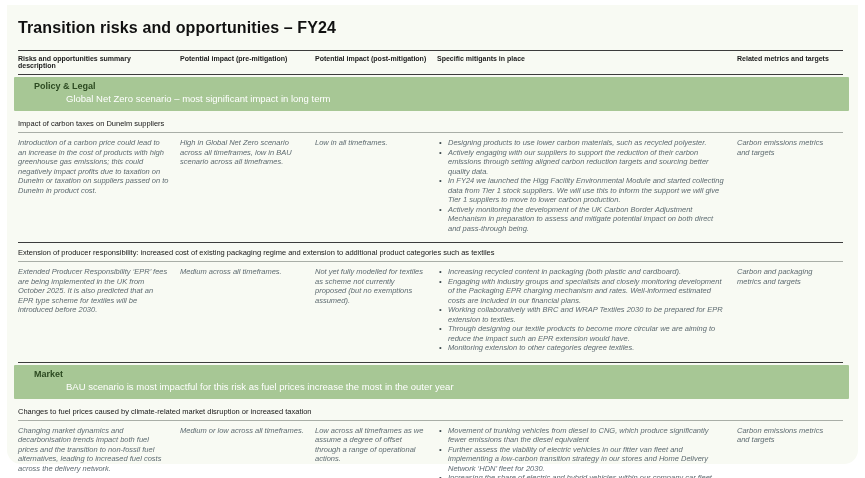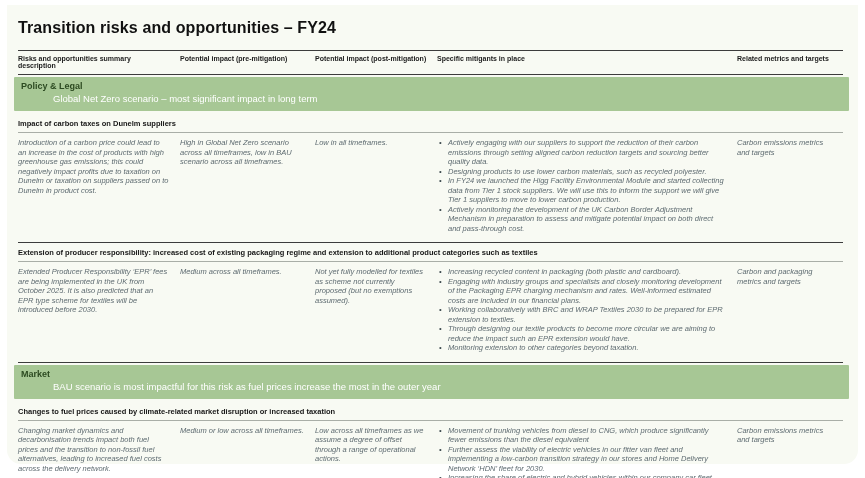--- a/index.html
+++ b/index.html
@@ -24,27 +24,27 @@
   .thead{
     border-top:1px solid #3c3c3c;border-bottom:1px solid #3c3c3c;
     padding:4px 0 5px 0;
   }
   .th{
     font-size:7px;font-weight:bold;color:#1c1c1c;padding-right:10px;
   }
   .band{
     margin:2px -6px 3px -4px;
     background:#a7c795;
-    padding:4px 8px 6px 7px;
+    padding:4px 8px 6px 20px;
     border-radius:1px;
   }
   .band-name{font-size:9px;font-weight:bold;color:#2c4a21;line-height:11px;}
   .band-scenario{font-size:9.5px;color:#ffffff;line-height:12px;margin-top:1px;margin-left:32px;}
   .subhead{
-    font-size:7.5px;font-weight:bold;color:#161616;
+    font-size:7.5px;font-weight:normal;color:#161616;
     padding:5px 0 4px 0;
     border-bottom:1px solid #a9aea7;
   }
   .rowgrid{
     border-bottom:1px solid #3c3c3c;
     font-style:italic;
   }
   .td{
     font-size:7.5px;line-height:9.5px;color:#5d6a70;
     padding:5px 10px 9px 0;
@@ -79,39 +79,39 @@
     <div class="band-name">Policy &amp; Legal</div>
     <div class="band-scenario">Global Net Zero scenario – most significant impact in long term</div>
   </div>
 
   <div class="subhead">Impact of carbon taxes on Dunelm suppliers</div>
   <div class="grid5 rowgrid">
     <div class="td">Introduction of a carbon price could lead to an increase in the cost of products with high greenhouse gas emissions; this could negatively impact profits due to taxation on Dunelm or taxation on suppliers passed on to Dunelm in product cost.</div>
     <div class="td">High in Global Net Zero scenario across all timeframes, low in BAU scenario across all timeframes.</div>
     <div class="td">Low in all timeframes.</div>
     <ul class="bullets">
+      <li>Designing products to use lower carbon materials, such as recycled polyester.</li>
       <li>Actively engaging with our suppliers to support the reduction of their carbon emissions through setting aligned carbon reduction targets and sourcing better quality data.</li>
-      <li>Designing products to use lower carbon materials, such as recycled polyester.</li>
       <li>In FY24 we launched the Higg Facility Environmental Module and started collecting data from Tier 1 stock suppliers. We will use this to inform the support we will give Tier 1 suppliers to move to lower carbon production.</li>
-      <li>Actively monitoring the development of the UK Carbon Border Adjustment Mechanism in preparation to assess and mitigate potential impact on both direct and pass-through cost.</li>
+      <li>Actively monitoring the development of the UK Carbon Border Adjustment Mechanism in preparation to assess and mitigate potential impact on both direct and pass-through being.</li>
     </ul>
     <div class="td">Carbon emissions metrics and targets</div>
   </div>
 
   <div class="subhead">Extension of producer responsibility: increased cost of existing packaging regime and extension to additional product categories such as textiles</div>
   <div class="grid5 rowgrid">
     <div class="td">Extended Producer Responsibility ‘EPR’ fees are being implemented in the UK from October 2025. It is also predicted that an EPR type scheme for textiles will be introduced before 2030.</div>
     <div class="td">Medium across all timeframes.</div>
     <div class="td">Not yet fully modelled for textiles as scheme not currently proposed (but no exemptions assumed).</div>
     <ul class="bullets">
       <li>Increasing recycled content in packaging (both plastic and cardboard).</li>
       <li>Engaging with industry groups and specialists and closely monitoring development of the Packaging EPR charging mechanism and rates. Well-informed estimated costs are included in our financial plans.</li>
       <li>Working collaboratively with BRC and WRAP Textiles 2030 to be prepared for EPR extension to textiles.</li>
       <li>Through designing our textile products to become more circular we are aiming to reduce the impact such an EPR extension would have.</li>
-      <li>Monitoring extension to other categories beyond taxation.</li>
+      <li>Monitoring extension to other categories degree textiles.</li>
     </ul>
     <div class="td">Carbon and packaging metrics and targets</div>
   </div>
 
   <div class="band">
     <div class="band-name">Market</div>
     <div class="band-scenario">BAU scenario is most impactful for this risk as fuel prices increase the most in the outer year</div>
   </div>
 
   <div class="subhead">Changes to fuel prices caused by climate-related market disruption or increased taxation</div>

